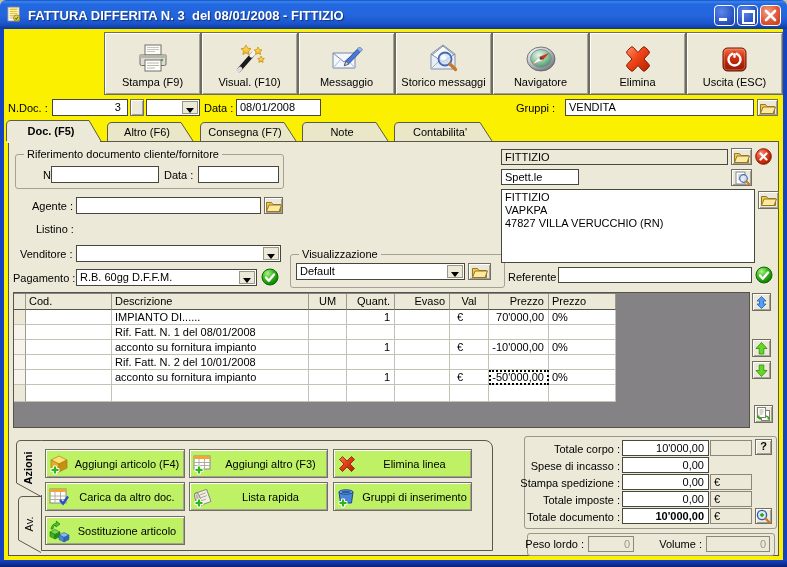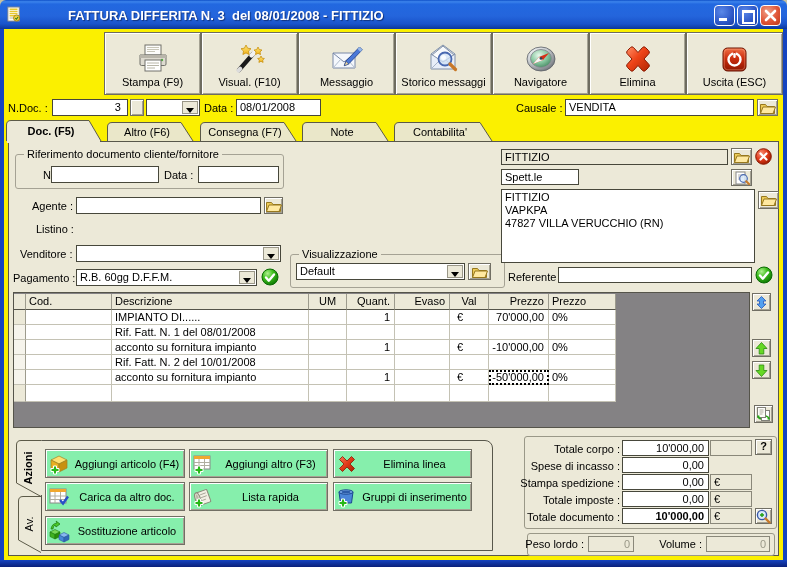--- a/index.html
+++ b/index.html
@@ -1,20 +1,20 @@
 <!DOCTYPE html>
 <html><head><meta charset="utf-8"><style>
 html,body{margin:0;padding:0;background:#c8c2a0;}
 *{box-sizing:border-box;}
 #win{position:relative;width:787px;height:567px;font-family:"Liberation Sans",sans-serif;font-size:11px;color:#000;overflow:hidden;}
 .ab{position:absolute;}
 
 #title{left:0;top:0;width:787px;height:29px;border-radius:6px 6px 0 0;
 background:linear-gradient(180deg,#0f50c8 0%,#3c84ec 6%,#2268e0 14%,#2465dc 55%,#1a54cb 82%,#1243ae 93%,#0c3898 100%);}
-#title .txt{position:absolute;left:28px;top:8px;color:#fff;font-size:13px;font-weight:bold;letter-spacing:0px;text-shadow:1px 1px 1px #10327e;margin-left:40px;}
+#title .txt{position:absolute;left:28px;top:8px;color:#fff;font-size:13px;font-weight:bold;letter-spacing:0px;text-shadow:1px 1px 1px #10327e;}
 .wbtn{position:absolute;top:5px;width:21px;height:21px;border-radius:4px;border:1px solid #fff;}
 #bmin{left:714px;background:radial-gradient(circle at 35% 30%,#5a88e8,#2e58c8 60%,#1a3ca0);}
 #bmin:after{content:"";position:absolute;left:4px;bottom:4px;width:8px;height:3px;background:#fff;}
 #bmax{left:737px;background:radial-gradient(circle at 35% 30%,#5a88e8,#2e58c8 60%,#1a3ca0);}
 #bmax:after{content:"";position:absolute;left:4px;top:4px;width:9px;height:9px;border:2px solid #fff;border-top-width:3px;}
 #bclose{left:760px;background:radial-gradient(circle at 35% 30%,#f0a088,#e05638 55%,#c03818);}
 #bclose svg{position:absolute;left:2px;top:2px;}
 
 #frameL{left:0;top:29px;width:4px;height:533px;background:#1544c0;}
 #frameR{left:783px;top:29px;width:4px;height:533px;background:#1544c0;}
@@ -34,21 +34,21 @@
 .darr:after{content:"";position:absolute;left:3px;top:6px;border:4.5px solid transparent;border-top:5px solid #000;}
 .gbox{position:absolute;border:1px solid #a5a294;border-radius:3px;}
 .gbox span{position:absolute;top:-7px;left:8px;background:#ece9d8;padding:0 3px;font-size:11px;}
 #panel{left:8px;top:141px;width:771px;height:415px;background:#ece9d8;border:1px solid #58574b;}
 
 #gridwrap{position:absolute;left:13px;top:292px;width:737px;height:136px;background:#848284;border:1px solid #55544a;}
 .hd{position:absolute;top:1px;height:15px;background:#ece9d8;border-right:1px solid #9d9b8d;border-bottom:1px solid #55544a;font-size:11px;padding:1px 3px 13px 3px;}
 .cell{position:absolute;background:#fff;border-right:1px solid #c4c2b4;border-bottom:1px solid #c4c2b4;font-size:11px;padding:1px 3px 0 3px;white-space:nowrap;overflow:hidden;}
 .sq{position:absolute;width:17px;height:16px;background:#ece9d8;border:1px solid #716f64;box-shadow:inset 1px 1px 0 #fff,inset -1px -1px 0 #a5a293;display:flex;align-items:center;justify-content:center;}
 #azpanel{position:absolute;left:41px;top:440px;width:452px;height:111px;background:#ece9d8;border:1px solid #58574b;border-radius:0 8px 0 0;}
-.abtn{position:absolute;height:29px;background:#86efac;border:1px solid #716f64;box-shadow:inset 1px 1px 0 #fff,inset -1px -1px 0 #a5a293;font-size:11px;}
+.abtn{position:absolute;height:29px;background:#bef264;border:1px solid #716f64;box-shadow:inset 1px 1px 0 #fff,inset -1px -1px 0 #a5a293;font-size:11px;}
 .abtn .ic{position:absolute;left:2px;top:3px;width:22px;height:22px;}
 .abtn .tx{position:absolute;left:26px;right:2px;top:8px;text-align:center;}
 
 .tlab{position:absolute;font-size:11px;text-align:right;}
 .tin{position:absolute;background:#fff;border:1px solid #47473b;font-size:11px;text-align:right;padding:1px 4px 0 3px;}
 .tgrey{position:absolute;background:#ece9d8;border:1px solid #8a887a;font-size:11px;padding:1px 3px 0 3px;}
 </style></head>
 <body>
 <div id="win">
   <div id="bodybg" class="ab"></div>
@@ -193,21 +193,21 @@
     </div>
 
   <div class="lbl" style="left:8px;top:102px;">N.Doc. :</div>
   <div class="in" style="left:52px;top:99px;width:76px;height:17px;text-align:right;">3&nbsp;</div>
   <div class="b3" style="left:130px;top:99px;width:14px;height:17px;"></div>
   <div class="drop" style="left:146px;top:99px;width:54px;height:17px;">
       <div class="darr"></div>
     </div>
   <div class="lbl" style="left:204px;top:102px;">Data :</div>
   <div class="in" style="left:236px;top:99px;width:85px;height:17px;">08/01/2008</div>
-  <div class="lbl" style="left:516px;top:102px;">Causale :</div>
+  <div class="lbl" style="left:516px;top:102px;">Gruppi :</div>
   <div class="in" style="left:565px;top:99px;width:189px;height:17px;">VENDITA</div>
   <div class="sq" style="left:757px;top:99px;width:21px;height:17px;">
       <svg width="17" height="14" viewBox="0 0 17 14">
         <path d="M1.5 3.5 h5 l1.5 2 h7.5 v7 h-14 z" fill="#eccb58" stroke="#97781e"></path>
         <path d="M1.5 12.5 L4 6 h12.5 l-2.5 6.5 z" fill="#ffe9a0" stroke="#97781e"></path>
       </svg>
     </div>
 
   <div id="panel" class="ab"></div>
   <svg class="ab" style="left:6px;top:120px;z-index:7;" width="96" height="21" viewBox="0 0 96 21">

